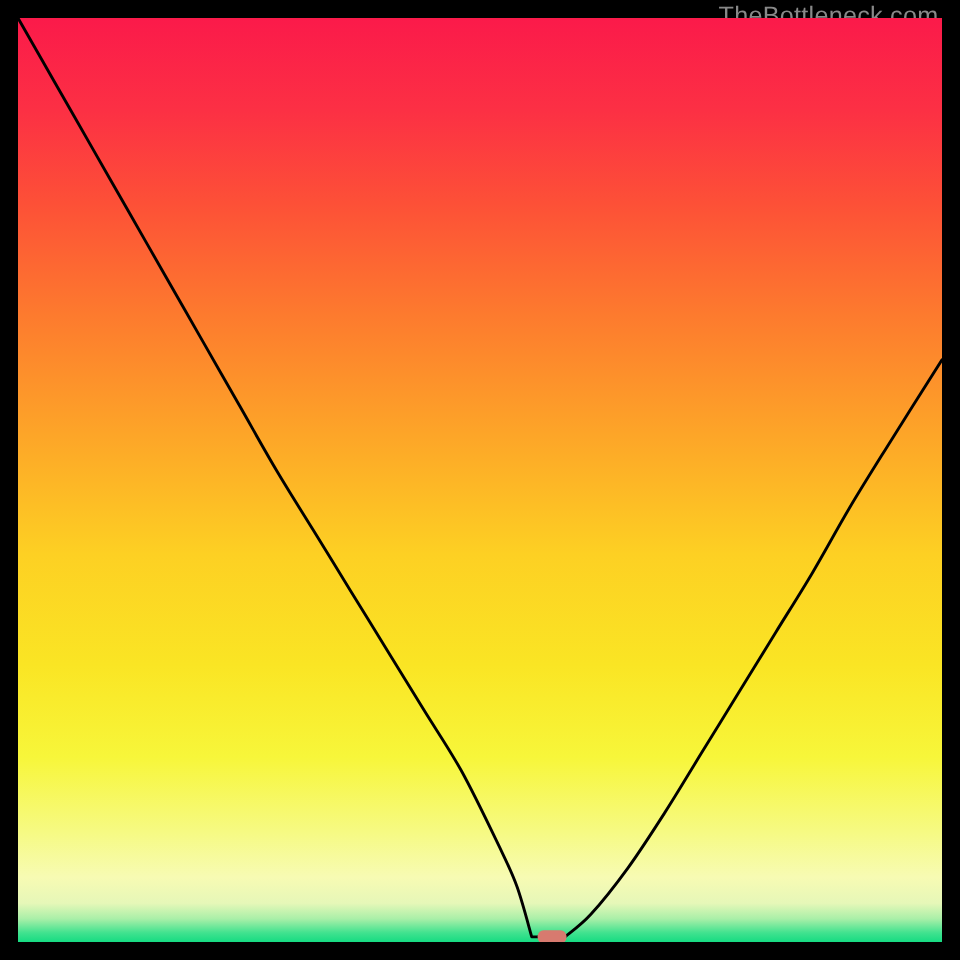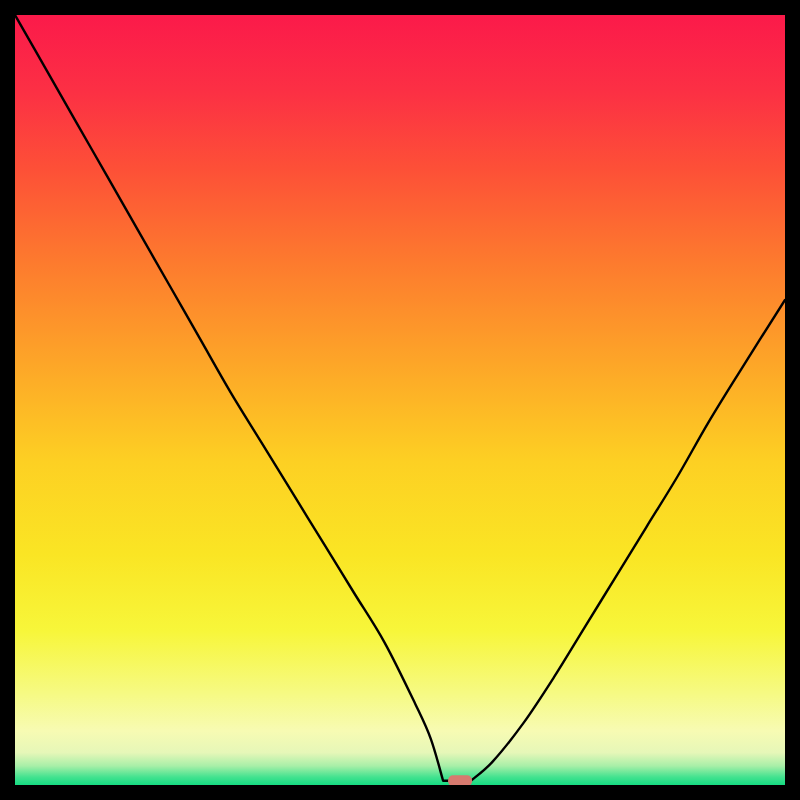--- a/index.html
+++ b/index.html
@@ -38,20 +38,21 @@
   }
   svg {
     position: absolute;
     inset: 0;
   }
 </style>
 </head>
 <body>
 
 <div class="frame">
+  <div class="attribution">TheBottleneck.com</div>
   <div class="plot">
     <svg id="chart-svg" viewBox="0 0 770 770" preserveAspectRatio="none">
       <defs>
         <linearGradient id="bg-grad" x1="0" y1="0" x2="0" y2="1">
             <stop offset="0%" stop-color="#fb1a4a"></stop>
             <stop offset="10%" stop-color="#fc3044"></stop>
             <stop offset="20%" stop-color="#fd5037"></stop>
             <stop offset="32%" stop-color="#fd7a2e"></stop>
             <stop offset="45%" stop-color="#fda528"></stop>
             <stop offset="57.99999999999999%" stop-color="#fdd023"></stop>

